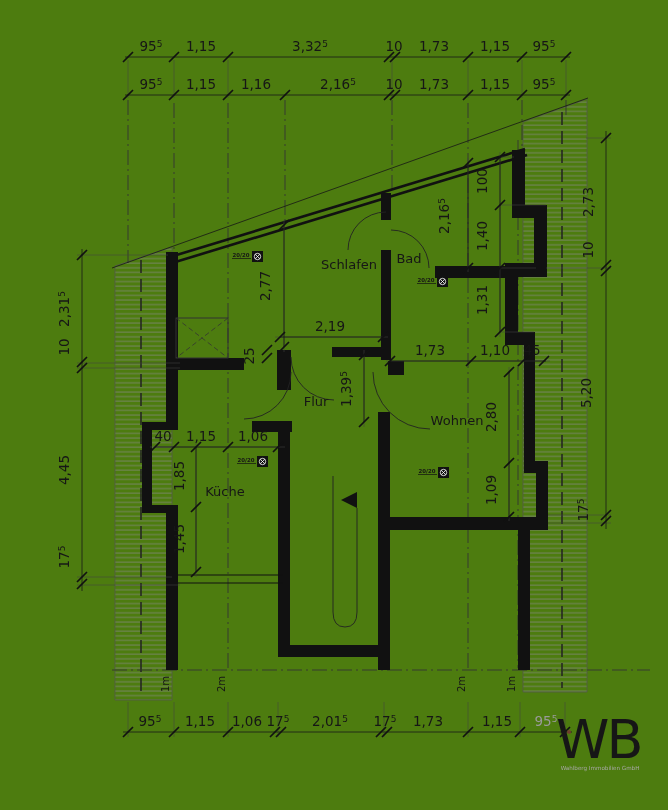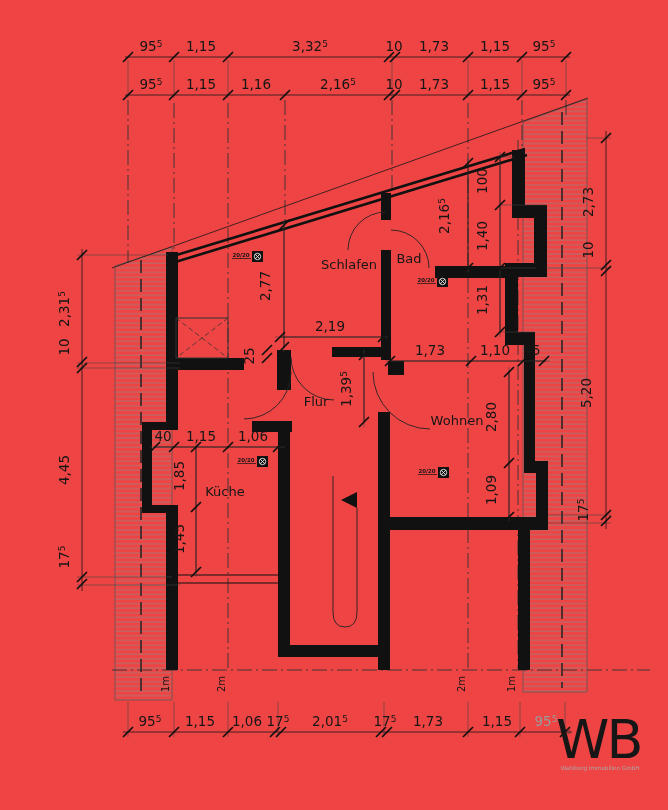--- a/index.html
+++ b/index.html
@@ -1,16 +1,16 @@
 <!DOCTYPE html>
 <html><head>
 <meta charset="utf-8">
 <style>
   html,body{margin:0;padding:0;background:#fff;}
-  .page{width:668px;height:810px;background:#ef4444;position:relative;overflow:hidden;
+  .page{width:668px;height:810px;background:#4d7c0f;position:relative;overflow:hidden;
         font-family:"DejaVu Sans","Liberation Sans",sans-serif;text-align:center;}
   svg text{font-family:"DejaVu Sans","Liberation Sans",sans-serif;fill:#161616;}
   .dim{font-size:13.5px;}
   .sup{font-size:9px;}
   .room{font-size:13px;}
   .hm{font-size:10px;}
   .det{font-size:5.4px;font-weight:bold;}
   .gray{fill:#9a9a9a;}
   .tag{font-size:5.6px;fill:#a9a9a9;}
   .logo-wb{font-size:54px;letter-spacing:-3px;}

